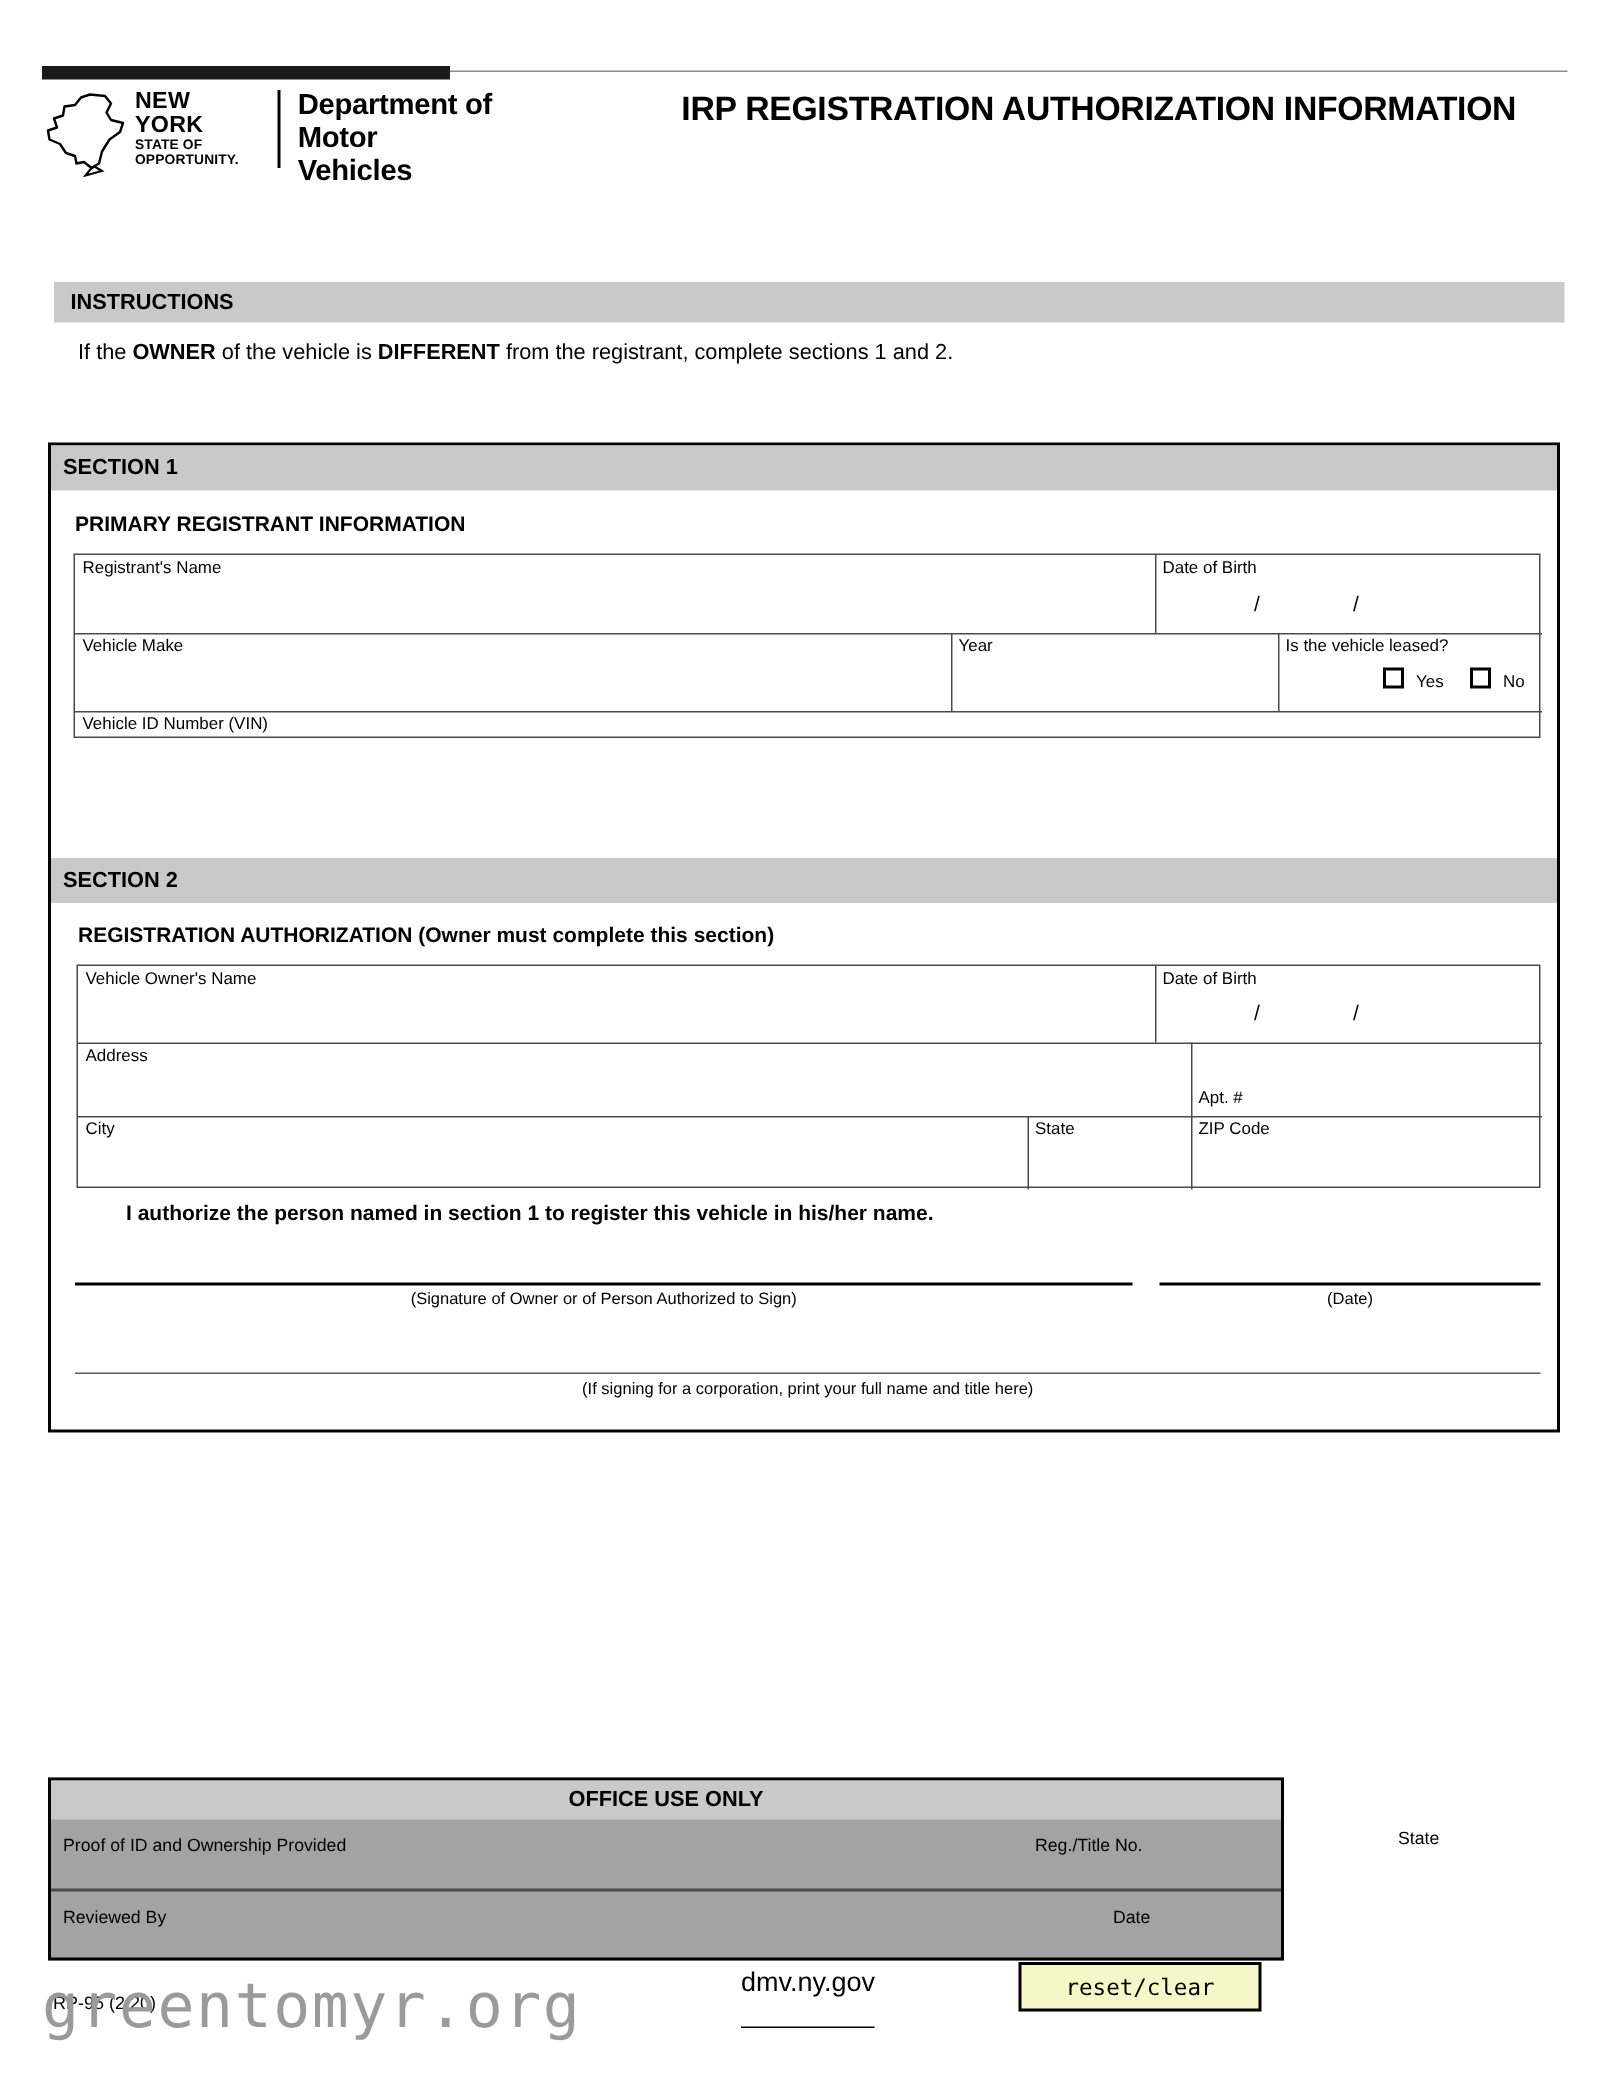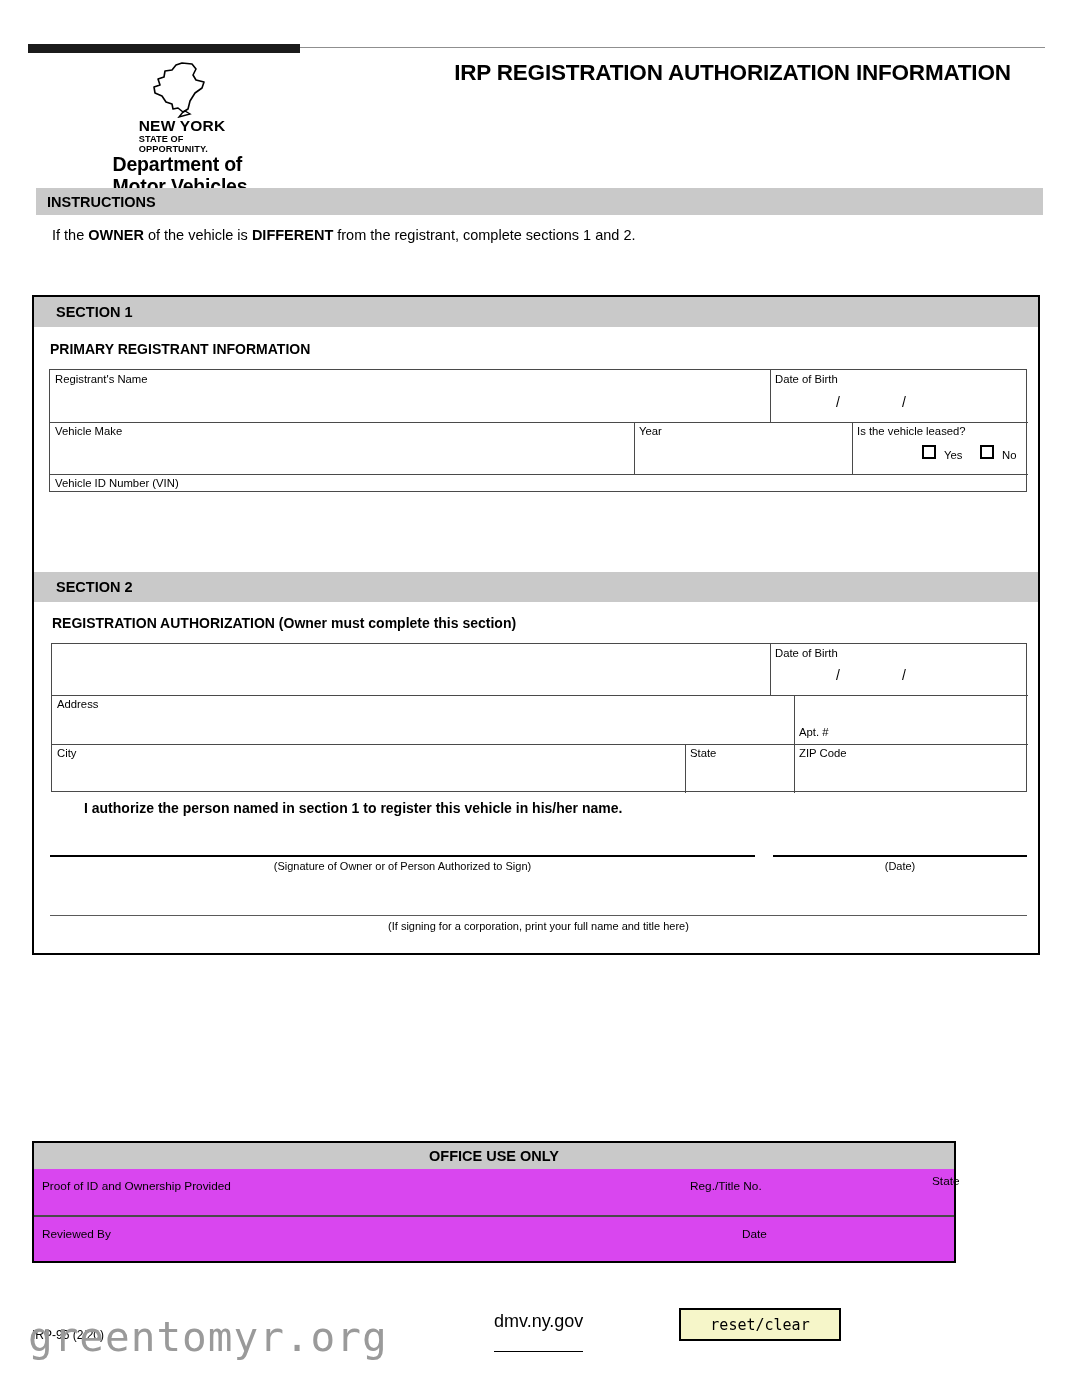--- a/index.html
+++ b/index.html
@@ -41,22 +41,20 @@
     background: #8f8f8f;
   }
 
   .logo-block {
     position: absolute;
     left: 30px;
     top: 60px;
     width: 300px;
     height: 62px;
     display: flex;
-    align-items: center;
-    flex-direction: column;
   }
   .ny-outline {
     width: 56px;
     height: 58px;
     flex: 0 0 56px;
     position: relative;
   }
   .ny-words {
     margin-left: 4px;
     line-height: 1;
@@ -143,21 +141,21 @@
     width: 100%;
     height: 30px;
     background: #c9c9c9;
     display: flex;
     align-items: center;
     box-sizing: border-box;
   }
   .section-bar span {
     font-size: 14.5px;
     font-weight: bold;
-    padding-left: 22px;
+    padding-left: 8px;
   }
   .sec1-bar { top: 0; }
   .sec2-bar { top: 275px; }
 
   .sub-heading {
     position: absolute;
     font-size: 14px;
     font-weight: bold;
   }
   .sub1 { left: 16px; top: 44px; }
@@ -230,26 +228,26 @@
   .sig-caption {
     position: absolute;
     font-size: 11px;
     text-align: center;
   }
 
   
   .office-box {
     position: absolute;
     left: 32px;
-    top: 1141px;
-    width: 924px;
+    top: 1185px;
+    width: 824px;
     height: 122px;
     border: 2.5px solid #000;
     box-sizing: border-box;
-    background: #d946ef;
+    background: #a3a3a3;
   }
   .office-bar {
     position: absolute;
     left: 0;
     top: 0;
     width: 100%;
     height: 26px;
     background: #c9c9c9;
     display: flex;
     align-items: center;
@@ -404,20 +402,23 @@
   <div class="sub-heading sub2">REGISTRATION AUTHORIZATION (Owner must complete this section)</div>
 
   <div class="grid" style="left:17px; top:346px; width:976px; height:149px;">
     <div class="hline" style="left:0; top:51px; width:976px;"></div>
     <div class="hline" style="left:0; top:100px; width:976px;"></div>
     <div class="vline" style="left:718px; top:0; height:51px;"></div>
     <div class="vline" style="left:742px; top:51px; height:49px;"></div>
     <div class="vline" style="left:633px; top:100px; height:49px;"></div>
     <div class="vline" style="left:742px; top:100px; height:49px;"></div>
 
+    <div class="cell" style="left:0; top:0; width:718px; height:51px;">
+      <span class="cell-label">Vehicle Owner's Name</span>
+    </div>
     <div class="cell" style="left:718px; top:0; width:258px; height:51px;">
       <span class="cell-label">Date of Birth</span>
       <span class="dob-slashes" style="left:66px; top:23px;">/</span>
       <span class="dob-slashes" style="left:132px; top:23px;">/</span>
     </div>
 
     <div class="cell" style="left:0; top:51px; width:742px; height:49px;">
       <span class="cell-label">Address</span>
     </div>
     <div class="cell" style="left:742px; top:51px; width:234px; height:49px;margin-top:28px;">

